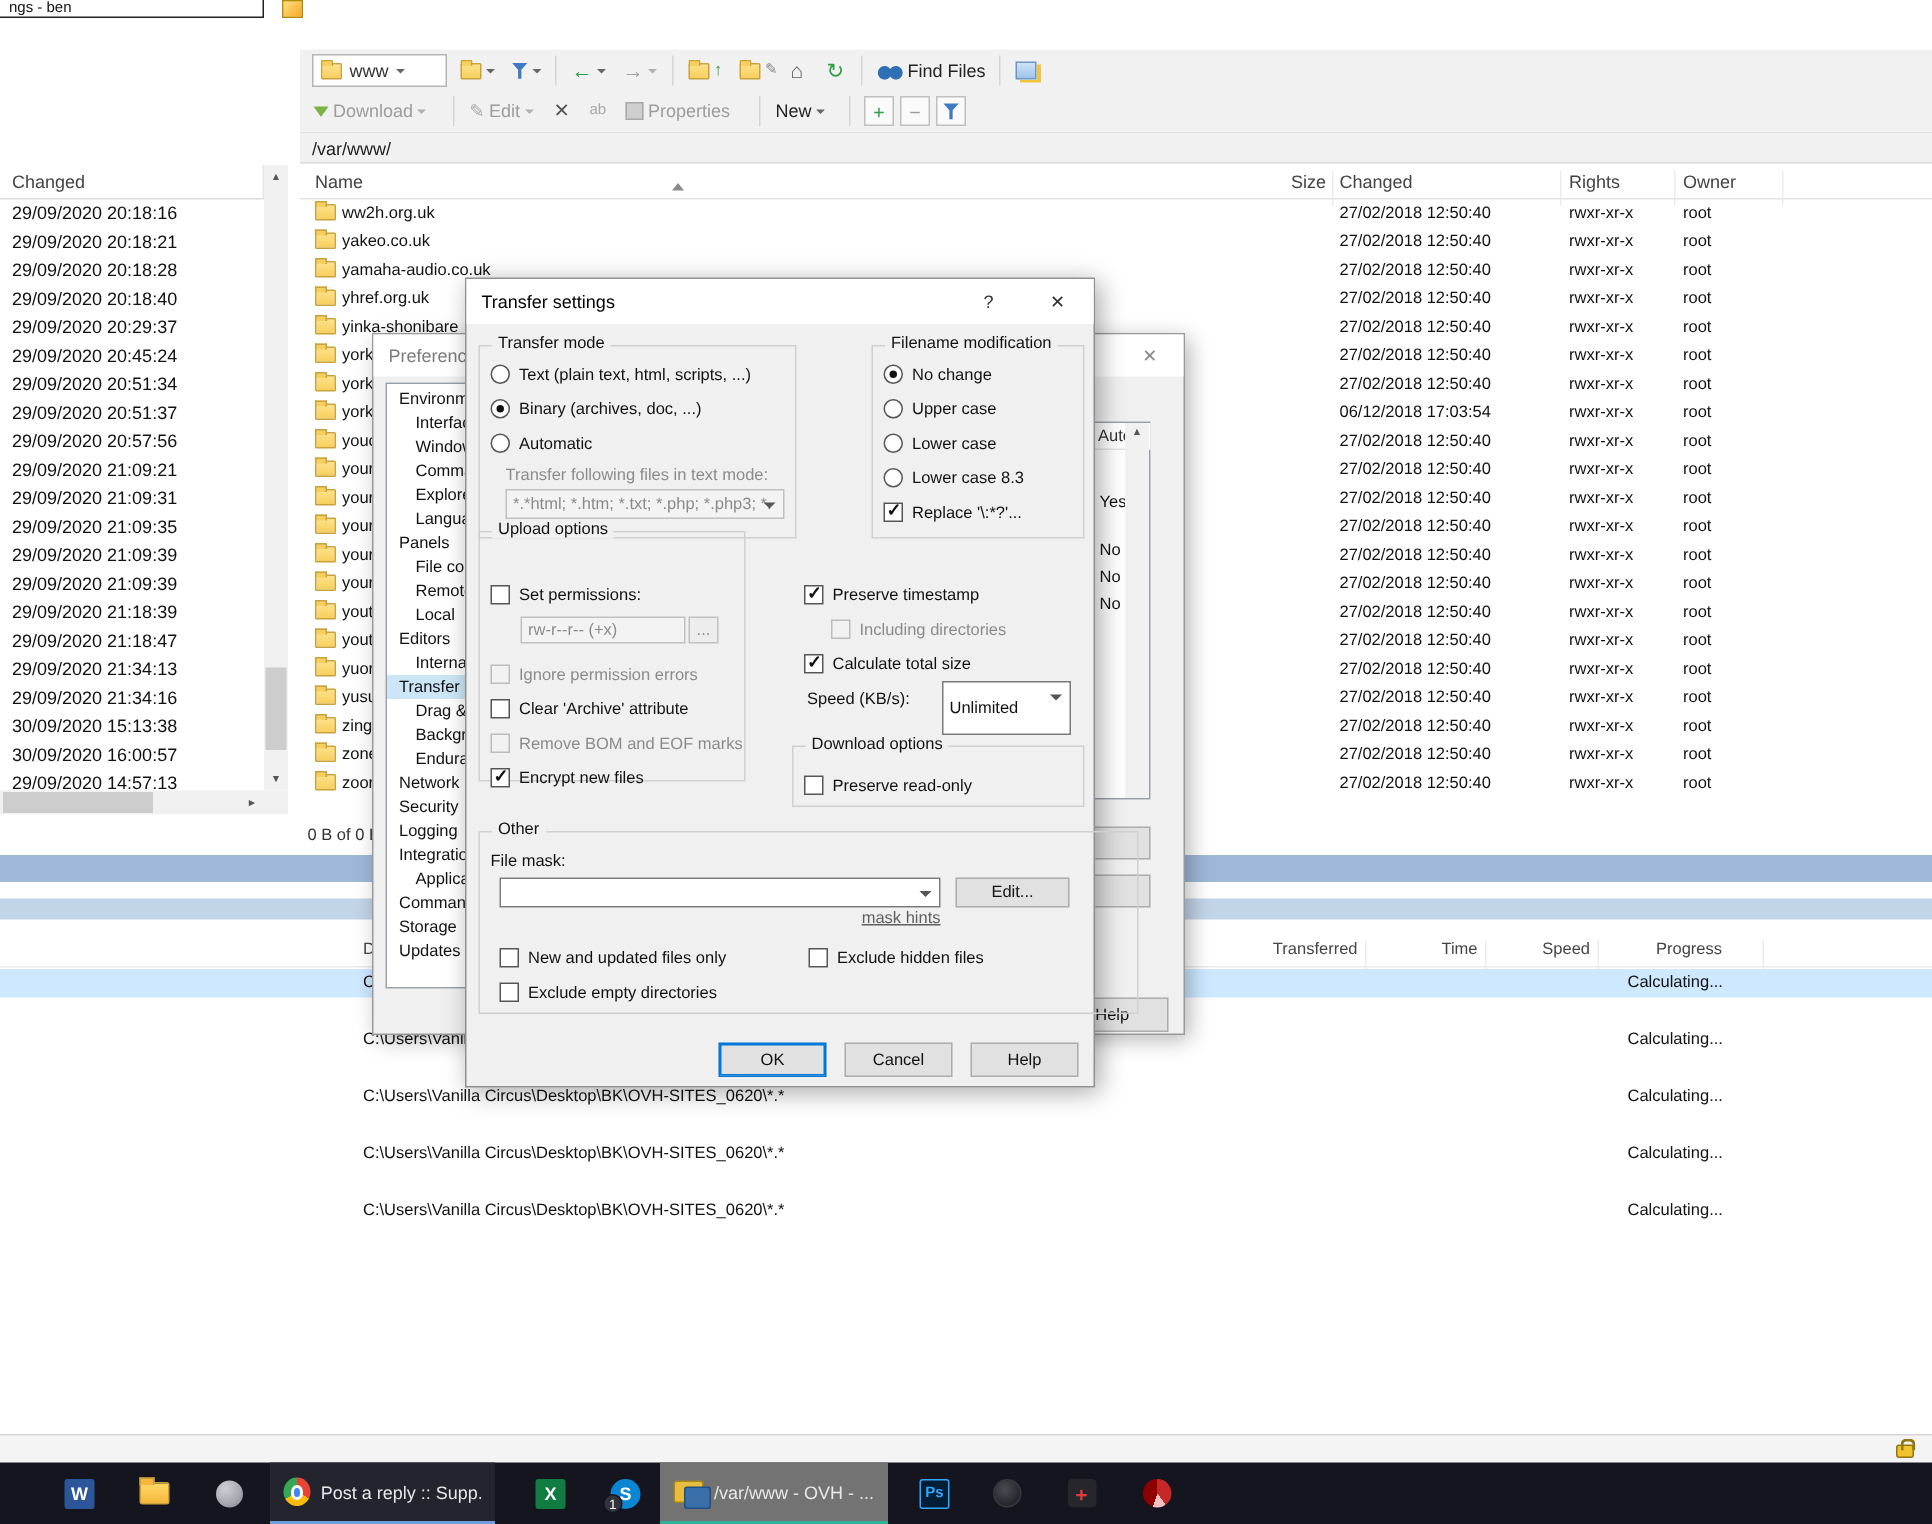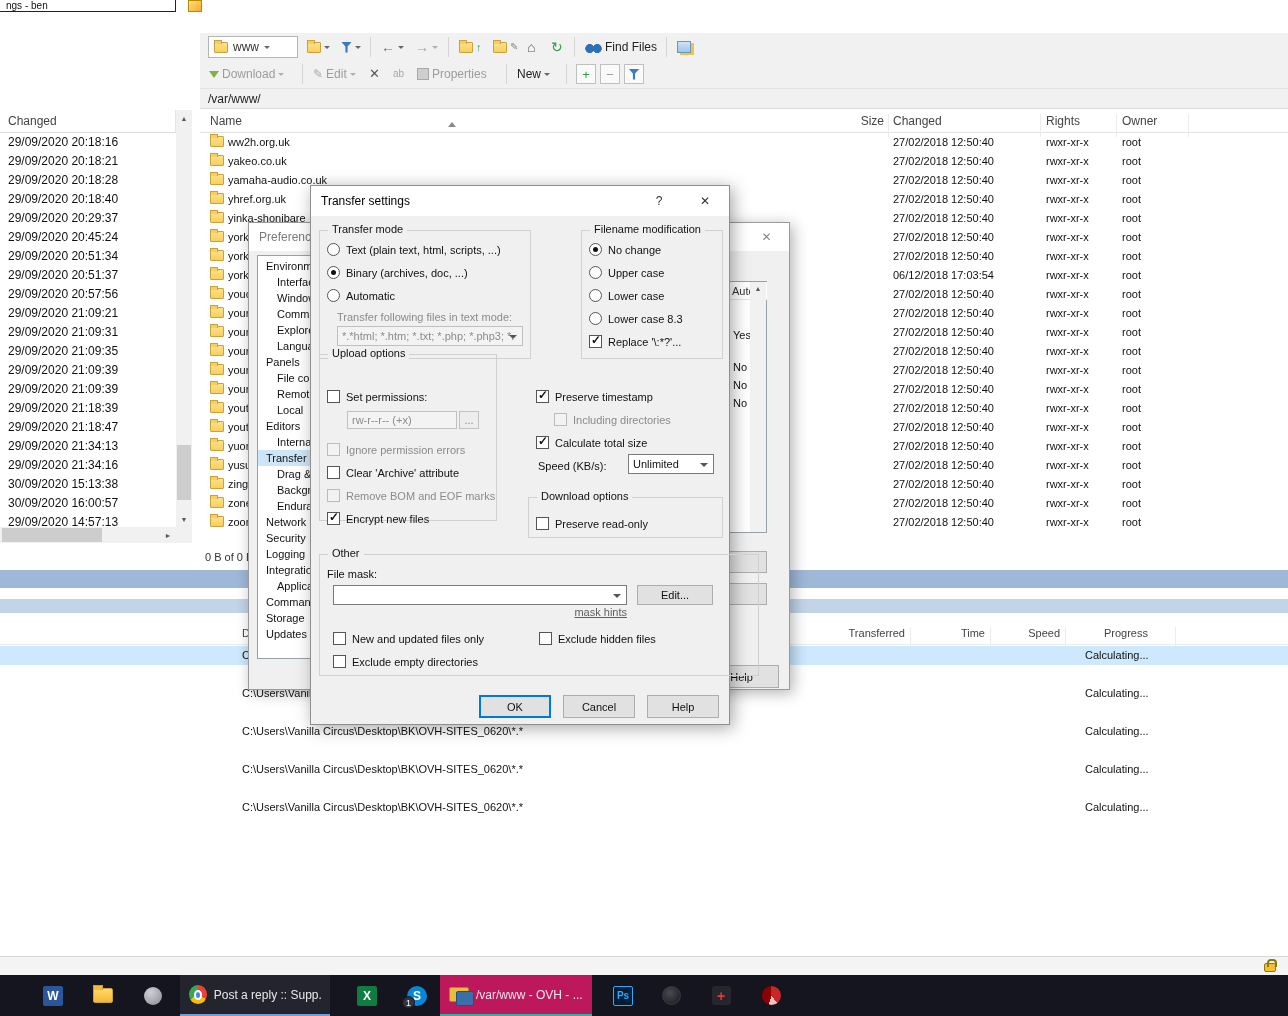--- a/index.html
+++ b/index.html
@@ -601,21 +601,21 @@
       <span class="ic-chrome"></span>
       <span class="lblw">Post a reply :: Supp...</span>
     </div>
     <div class="tk-ic" style="left:344px">
       <span class="ic-excel"></span>
     </div>
     <div class="tk-ic" style="left:394px">
       <span class="ic-skype"></span>
     </div>
     <span class="badge">1</span>
-    <div class="tk-btn" style="left:440px;width:152px;background:#be185d;border-bottom-color:#2fb39b">
+    <div class="tk-btn" style="left:440px;width:152px;background:#737373;border-bottom-color:#2fb39b">
       <span class="ic-winscp"></span>
       <span class="lblw">/var/www - OVH - ...</span>
     </div>
     <div class="tk-ic" style="left:600px">
       <span class="ic-ps"></span>
     </div>
     <div class="tk-ic" style="left:648px">
       <span class="ic-dark"></span>
     </div>
     <div class="tk-ic" style="left:698px">
@@ -782,21 +782,21 @@
       <span class="cb dis"></span>
       <span class="lbl dis">Including directories</span>
     </div>
     <div class="opt" style="left:225px;top:247px">
       <span class="cb checked"></span>
       <span class="lbl">Calculate total size</span>
     </div>
     <div class="opt" style="left:227px;top:270px">
       <span class="lbl">Speed (KB/s):</span>
     </div>
-    <div class="combo" style="left:317px;top:268px;width:86px;height:20px">
+    <div class="combo" style="left:317px;top:268px;width:86px;height:36px">
       <span>Unlimited</span>
     </div>
 
     <div class="grp" style="left:217px;top:311px;width:195px;height:41px">
       <span class="glab">Download options</span>
     </div>
     <div class="opt" style="left:225px;top:328px">
       <span class="cb"></span>
       <span class="lbl">Preserve read-only</span>
     </div>

